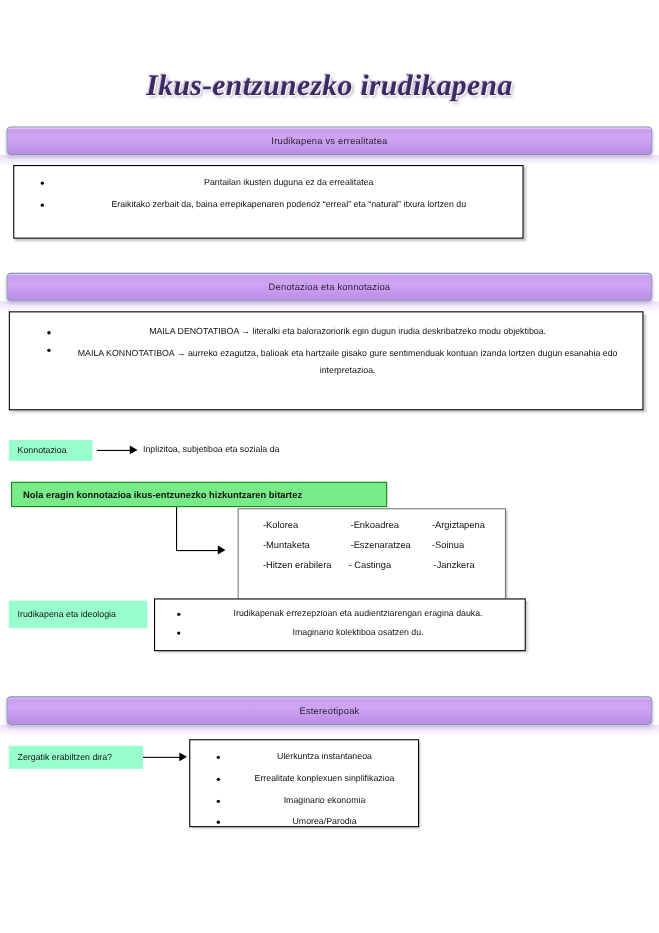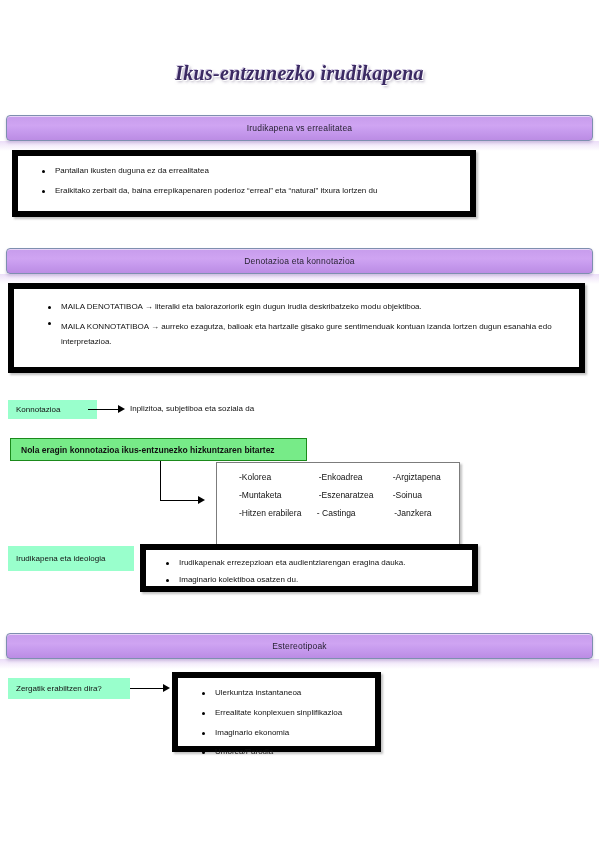--- a/index.html
+++ b/index.html
@@ -19,21 +19,21 @@
   
   .doc-title {
     position: absolute;
     left: 0;
     top: 62px;
     width: 599px;
     text-align: center;
     font-family: "Liberation Serif", serif;
     font-style: italic;
     font-weight: bold;
-    font-size: 20px;
+    font-size: 27px;
     letter-spacing: 0.3px;
     color: #3b2a63;
     text-shadow:
        1px 1px 0 #ffffff,
       -1px -1px 0 #cfc6df,
        2px 2px 3px rgba(120,110,140,0.55);
   }
 
   
   .banner {
@@ -68,22 +68,23 @@
     height: 10px;
     background: linear-gradient(to bottom, rgba(200,160,235,0.35), rgba(255,255,255,0));
     pointer-events: none;
   }
 
   
   .box {
     position: absolute;
     box-sizing: border-box;
     background: #ffffff;
-    border: 6px solid #000000;
+    border: 1px solid #000000;
     box-shadow: 2px 2px 2px rgba(120,120,120,0.45);
+    text-align: center;
   }
 
   
   ul.bullets {
     margin: 0;
     padding: 0;
     list-style: none;
   }
   ul.bullets li {
     position: relative;
@@ -205,28 +206,28 @@
 </div>
 <div class="banner-glow" style="top:274px;"></div>
 
 <div class="box" style="left:8px; top:283px; width:577px; height:90px;">
   <ul class="bullets" style="margin:14px 0 0 32px; width:535px;">
     <li style="margin-bottom:7px;">MAILA DENOTATIBOA → literalki eta balorazoriorik egin dugun irudia deskribatzeko modu objektiboa.</li>
     <li style="line-height:1.9;">MAILA KONNOTATIBOA → aurreko ezagutza, balioak eta hartzaile gisako gure sentimenduak kontuan izanda lortzen dugun esanahia edo interpretazioa.</li>
   </ul>
 </div>
 
-<div class="green-flat" style="left:8px; top:400px; width:89px; height:19px;">
+<div class="green-flat" style="left:8px; top:400px; width:76px; height:19px;">
   <span class="green-label">Konnotazioa</span>
 </div>
 <div class="arrow-line" style="left:88px; top:409px; width:32px;"></div>
 <div class="arrow-head" style="left:118px; top:405px;"></div>
 <div style="position:absolute; left:130px; top:404px; font-size:8px; color:#111;">Inplizitoa, subjetiboa eta soziala da</div>
 
-<div class="green-bordered" style="left:10px; top:438px; width:297px; height:23px;">
+<div class="green-bordered" style="left:10px; top:438px; width:342px; height:23px;">
   <span class="green-label bold">Nola eragin konnotazioa ikus-entzunezko hizkuntzaren bitartez</span>
 </div>
 
 <div class="elbow-v" style="left:160px; top:461px; height:39px;"></div>
 <div class="elbow-h" style="left:160px; top:500px; width:40px;"></div>
 <div class="arrow-head" style="left:198px; top:496px;"></div>
 
 <div class="grid-table" style="left:216px; top:462px; width:244px; height:95px;">
   <div class="grid-row">
     <span class="grid-cell c1">-Kolorea</span>

